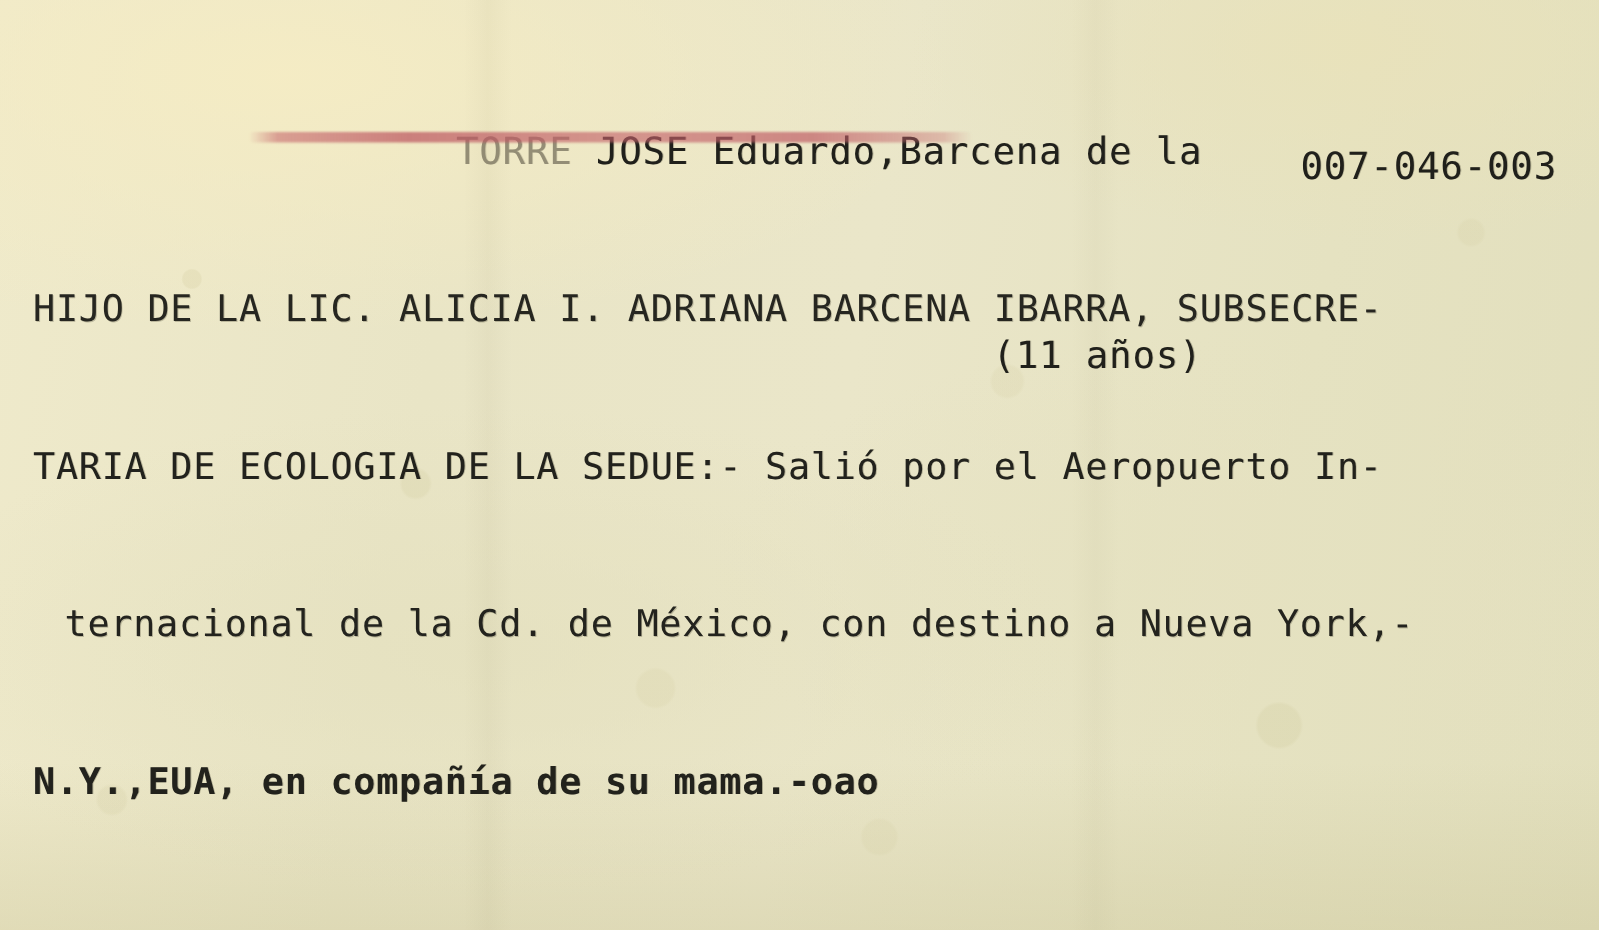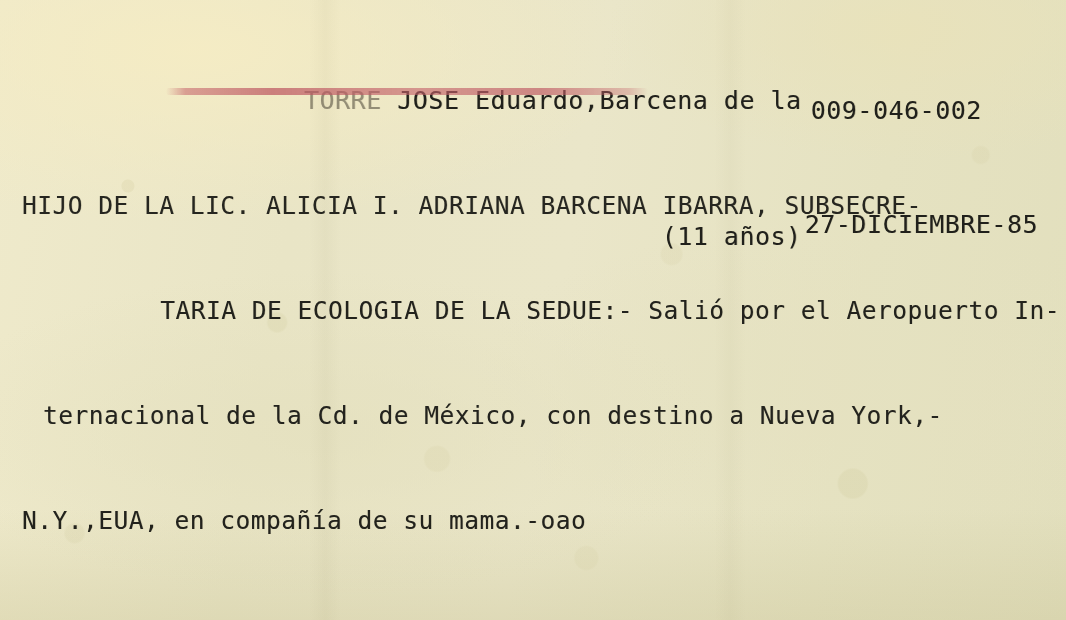--- a/index.html
+++ b/index.html
@@ -135,46 +135,45 @@
   .body-block {
     position: absolute;
     left: 22px;
     top: 118px;
     right: 6px;
     font-size: 24.5px;
     line-height: 35px;
   }
   .body-line { display: block; white-space: pre; }
   .body-line.l1 { opacity: 0.97; }
-  .body-line.l2 { opacity: 0.99; text-align: right; }
+  .body-line.l2 { opacity: 0.99; }
   .body-line.l3 { opacity: 0.98; margin-left: 21px; }
   .body-line.l4 { opacity: 0.99; }
 
   
-  .ink-light { opacity: 0.88; }
+  .ink-light { opacity: 0.88; font-weight: bold; }
 </style>
 </head>
 <body>
 
 <div class="card">
   <div class="content">
 
     <div class="header-row">
 
       <div class="name-block typed">
         <div class="name-line-1">
           <span class="faded">TORRE</span><span> JOSE Eduardo,Barcena de la</span>
           <span class="red-underline"></span>
         </div>
         <div class="age-line">(11 años)</div>
       </div>
 
       <div class="ref-block typed">
-        <span class="ref-num">009-046-002</span>
-        <span class="ref-date">27-DICIEMBRE-85</span>
+        <span class="ref-num">007-046-003</span>
       </div>
 
     </div>
 
     <div class="body-block typed">
       <span class="body-line l1">HIJO DE LA LIC. ALICIA I. ADRIANA BARCENA IBARRA, SUBSECRE-</span>
       <span class="body-line l2">TARIA DE ECOLOGIA DE LA SEDUE:- Salió por el Aeropuerto In-</span>
       <span class="body-line l3">ternacional de la Cd. de México, con destino a Nueva York,-</span>
       <span class="body-line l4 ink-light">N.Y.,EUA, en compañía de su mama.-oao</span>
     </div>

